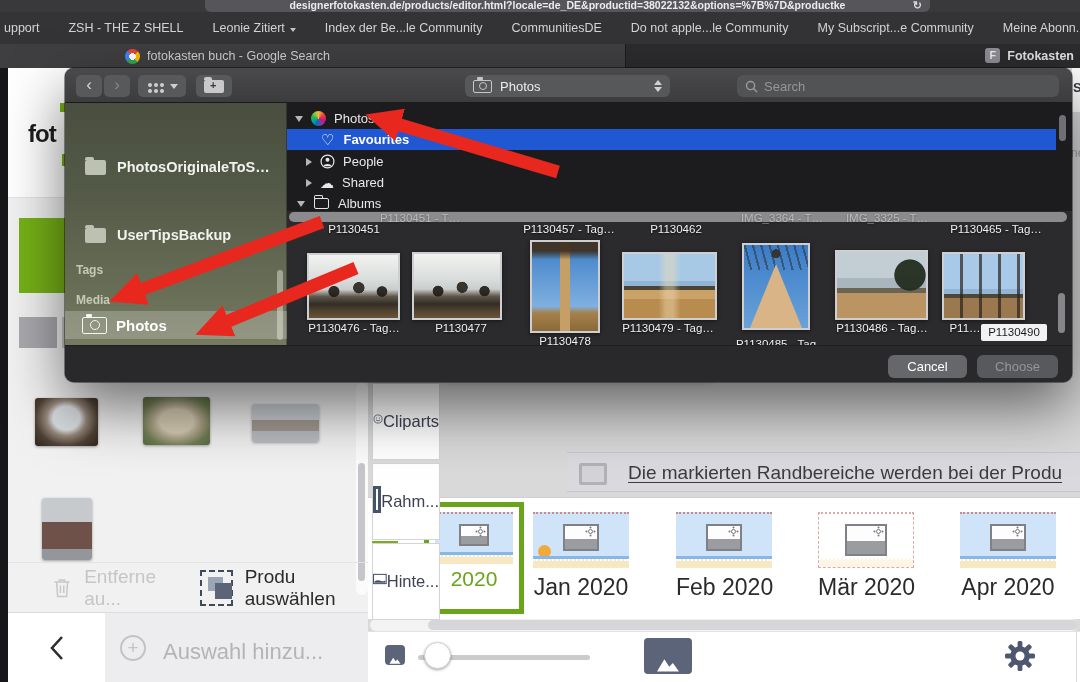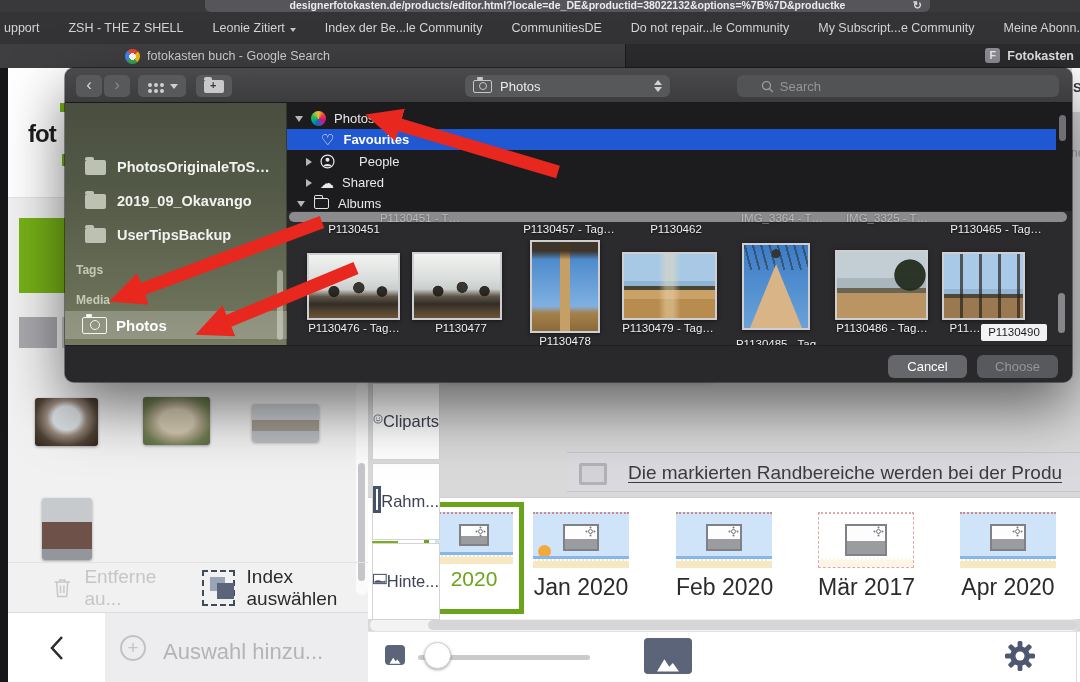--- a/index.html
+++ b/index.html
@@ -108,21 +108,21 @@
   .nf{position:absolute;left:8px;top:5px;width:20px;height:13px;background:#c9c9cb;border-radius:2px}
   .nf::before{content:"";position:absolute;top:-3px;left:0;width:8px;height:3px;background:#c9c9cb;border-radius:2px 2px 0 0}
   .nf::after{content:"+";position:absolute;left:6px;top:-1px;color:#3a3a3c;font-size:11px;font-weight:bold}
   .popup{position:absolute;left:400px;top:7px;width:205px;height:22px;background:#57585a;border-radius:6px;
          display:flex;align-items:center;padding:0 8px;gap:8px}
   .popup .pl{color:#ececee;font-size:13px}
   .pu{width:0;height:0;border-left:4px solid transparent;border-right:4px solid transparent}
   .pu.up{border-bottom:5px solid #d2d2d4;margin-bottom:2px}
   .pu.dn{border-top:5px solid #d2d2d4}
   .srch{position:absolute;left:672px;top:7px;width:322px;height:22px;background:#525355;border-radius:6px;
-        display:flex;align-items:center;padding:0 24px;gap:6px}
+        display:flex;align-items:center;padding:0 8px;gap:6px}
   .srch input{background:transparent;border:none;outline:none;color:#d0d0d2;font-size:13px;width:260px;font-family:"Liberation Sans",sans-serif}
   .srch input::placeholder{color:#96969a}
   .camico{display:inline-block;width:19px;height:13px;border:1.5px solid currentColor;border-radius:2px;position:relative}
   .camico::before{content:"";position:absolute;left:50%;top:50%;transform:translate(-50%,-50%);width:6px;height:6px;
                   border:1.3px solid currentColor;border-radius:50%}
   .camico::after{content:"";position:absolute;top:-3.5px;left:3px;width:6px;height:3px;background:currentColor;border-radius:1px}
   .camico.big{width:25px;height:17px}
   .camico.big::before{width:8px;height:8px}
   
   .dsidebar{position:absolute;left:0;top:35px;width:222px;height:242px;border-right:1px solid rgba(0,0,0,.3);
@@ -191,21 +191,21 @@
     <span class="reload">↻</span>
   </div>
 </div>
 
 <div class="ab bmbar">
   <span class="bm">upport</span>
   <span class="bm">ZSH - THE Z SHELL</span>
   <span class="bm"><span>Leonie Zitiert</span><span class="bm-chev"></span></span>
   <span class="bm">Index der Be...le Community</span>
   <span class="bm">CommunitiesDE</span>
-  <span class="bm">Do not repair...le Community</span>
+  <span class="bm">Do not apple...le Community</span>
   <span class="bm">My Subscript...e Community</span>
   <span class="bm">Meine Abonn...e Community</span>
 
 </div>
 
 <div class="ab tabbar">
   <div class="tab-a">
     <span class="gfav"></span>
     <span class="tab-title">fotokasten buch - Google Search</span>
   </div>
@@ -275,21 +275,21 @@
   </div>
   <div class="mlabel">Feb 2020</div>
 </div>
 <div class="ab tile marz" style="left:818px;top:512px;width:96px">
   <div class="calprev" style="width:96px;height:56px">
     <span class="minframe" style="width:42px;height:32px">
         <span class="sunmini"></span>
       </span>
     <span class="sand" style="background:#fdf6e6"></span>
   </div>
-  <div class="mlabel">Mär 2017</div>
+  <div class="mlabel">Mär 2020</div>
 </div>
 <div class="ab tile" style="left:960px;top:512px;width:96px">
   <div class="calprev" style="width:96px;height:56px">
     <span class="minframe">
         <span class="sunmini"></span>
       </span>
     <span class="water"></span>
       <span class="sand"></span>
   </div>
   <div class="mlabel">Apr 2020</div>
@@ -345,21 +345,21 @@
   <div class="lib-row1">
     <svg style="margin-left:44px" width="24" height="28" viewBox="0 0 24 26" fill="none" stroke="#c8c8cb" stroke-width="1.8">
       <path d="M3 6h18M9 6V3.5h6V6M5.5 6l1.2 17h10.6L18.5 6"></path>
         <path d="M10 10v9M14 10v9"></path>
     </svg>
     <span class="dis" style="font-size:19px;margin-left:12px">Entferne au...</span>
     <span class="selico">
         <span class="sq1"></span>
         <span class="sq2"></span>
       </span>
-    <span style="font-size:19px;color:#2b2b2e">Index auswählen</span>
+    <span style="font-size:19px;color:#2b2b2e">Produ auswählen</span>
   </div>
 
   <div class="lib-row2">
     <div class="backbox">
       <svg width="16" height="26" viewBox="0 0 16 26">
         <polyline points="13,2 3,13 13,24" fill="none" stroke="#2e2e30" stroke-width="2.6"></polyline>
       </svg>
     </div>
     <span class="pluscirc">+</span>
     <span class="ab nw" style="left:155px;top:26px;font-size:22px;color:#b4b4b8">Auswahl hinzu...</span>
@@ -421,24 +421,20 @@
       </svg>
       <input type="text" placeholder="Search" style="">
     </div>
   </div>
 
   <div class="dsidebar">
     <div class="sbrow" style="top:51px">
       <span class="sbfold"></span>
       <span class="fl">PhotosOriginaleToS…</span>
     </div>
-    <div class="sbrow" style="top:85px">
-      <span class="sbfold"></span>
-      <span class="fl">2019_09_Okavango</span>
-    </div>
     <div class="sbrow" style="top:119px">
       <span class="sbfold"></span>
       <span class="fl">UserTipsBackup</span>
     </div>
     <span class="sbhead" style="top:160px">Tags</span>
     <span class="sbhead" style="top:190px">Media</span>
     <div class="sbsel">
       <span class="camico big" style="margin-left:17px;color:#f4f4f0"></span>
       <span class="fl">Photos</span>
     </div>
@@ -455,21 +451,21 @@
       <span class="heart" style="margin-left:34px">♡</span>
       <span style="margin-left:9px;font-weight:bold;color:#fff">Favourites</span>
     </div>
     <div class="trow" style="top:48px">
       <span class="tri tri-close" style="margin-left:19px"></span>
       <svg style="margin-left:8px" width="15" height="15" viewBox="0 0 20 20">
         <circle cx="10" cy="10" r="8.6" fill="none" stroke="#e8e8ea" stroke-width="1.6"></circle>
         <circle cx="10" cy="7.6" r="2.6" fill="#e8e8ea"></circle>
         <path d="M4.5 16.2c1.2-3.8 9.8-3.8 11 0" fill="#e8e8ea"></path>
       </svg>
-      <span style="margin-left:24px">People</span>
+      <span style="margin-left:8px">People</span>
     </div>
     <div class="trow" style="top:69px">
       <span class="tri tri-close" style="margin-left:19px"></span>
       <span class="cloudg" style="margin-left:8px">☁</span>
       <span style="margin-left:8px">Shared</span>
     </div>
     <div class="trow" style="top:90px">
       <span class="tri tri-open" style="margin-left:10px"></span>
       <span class="fold-w" style="margin-left:9px"></span>
       <span style="margin-left:9px">Albums</span>

